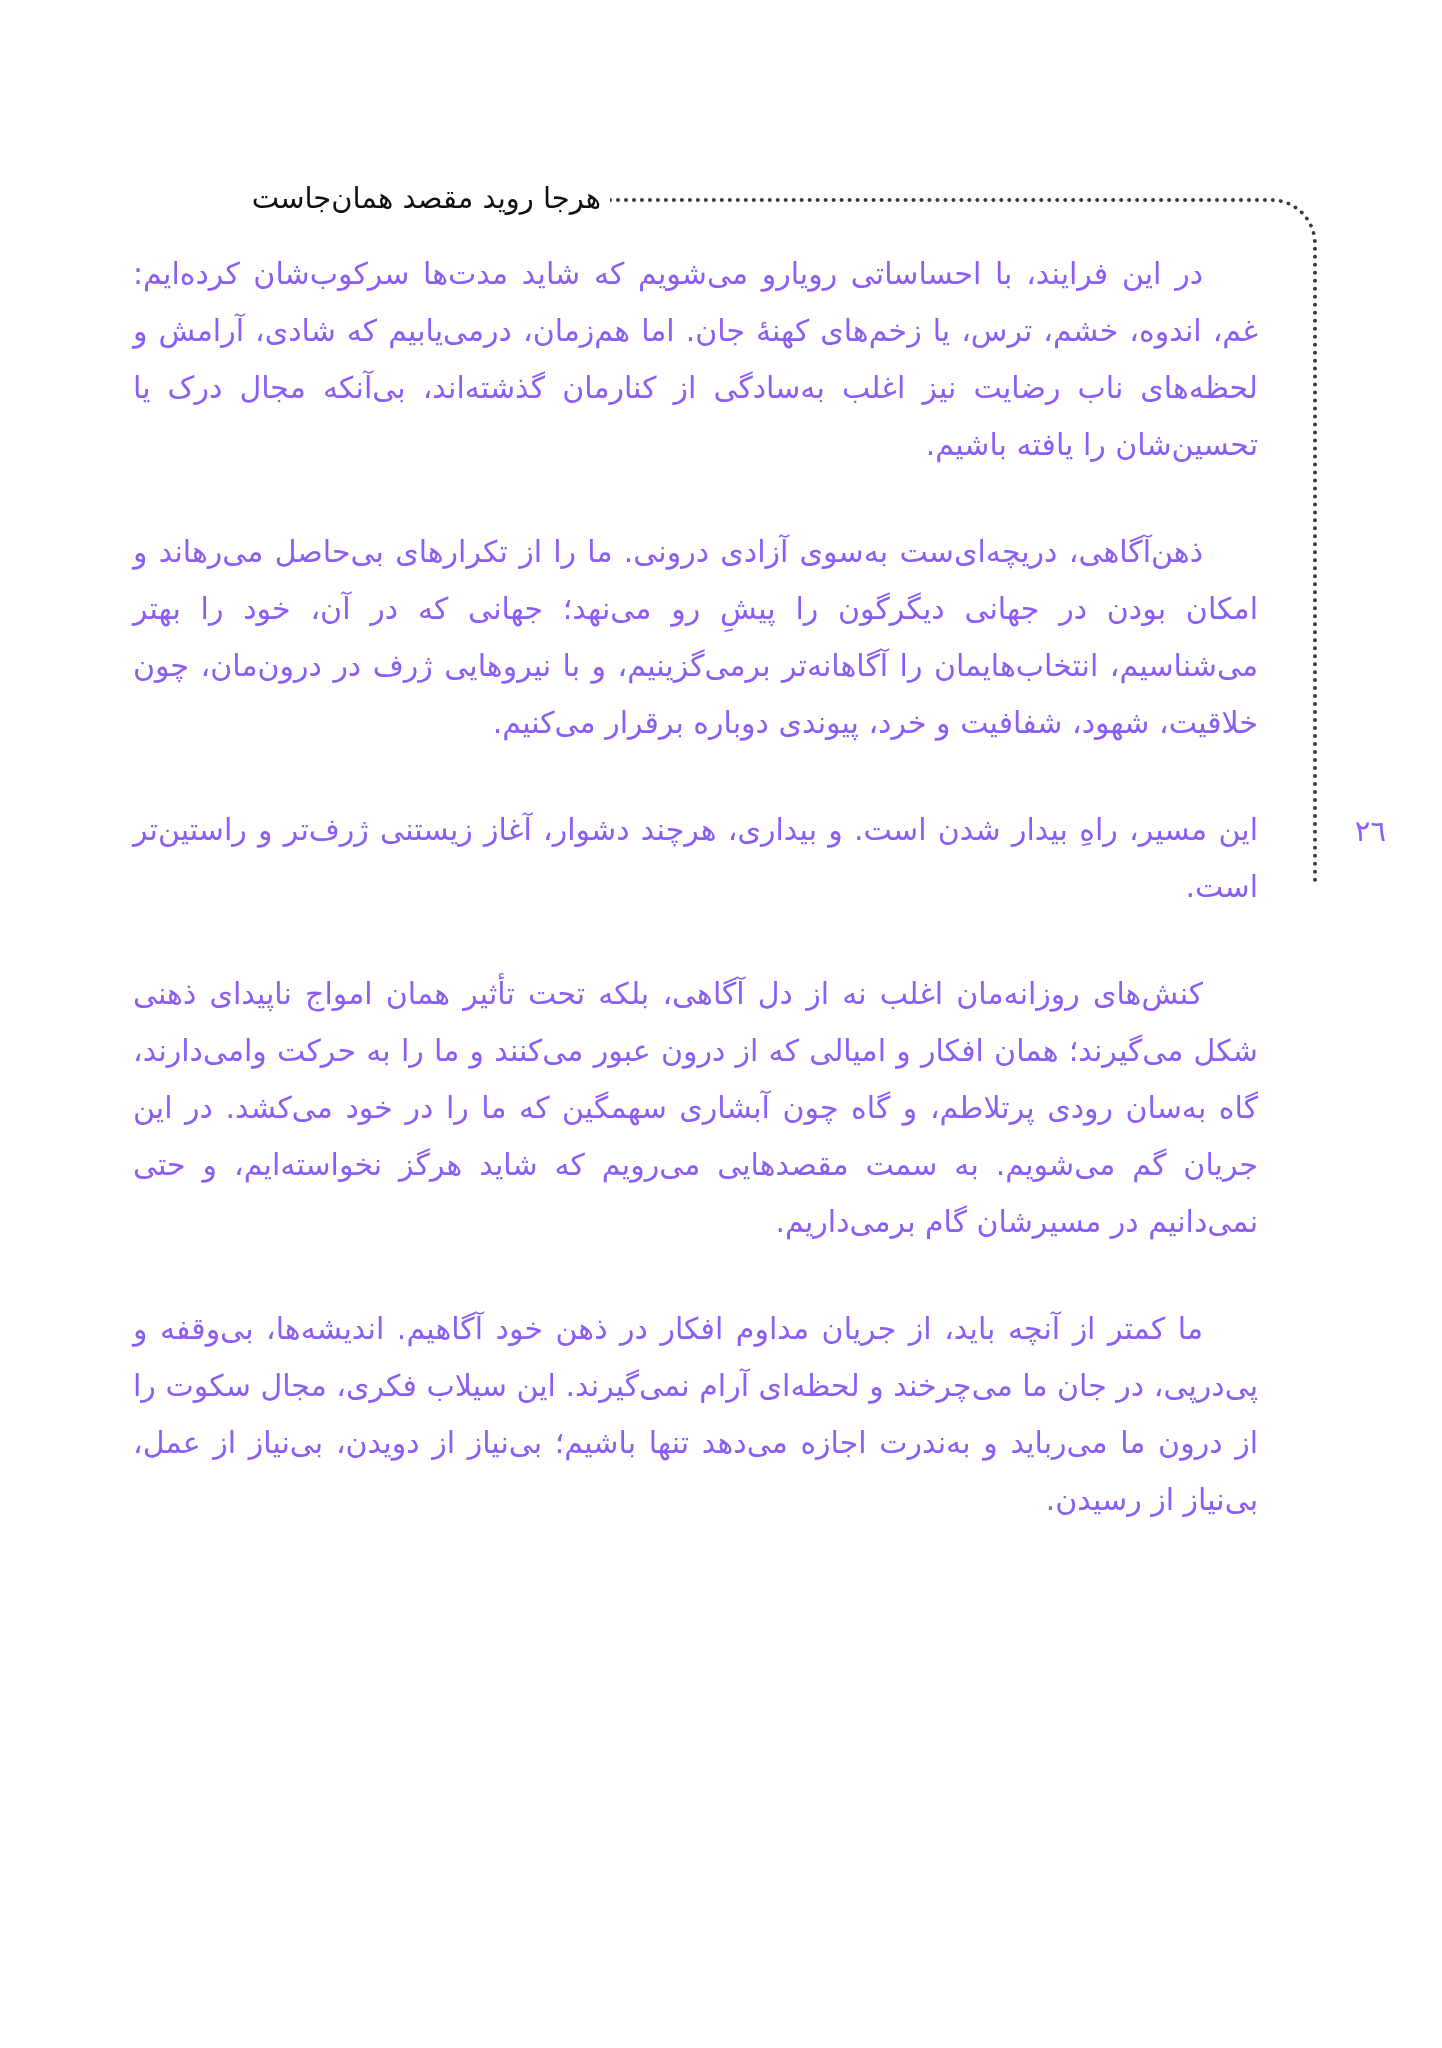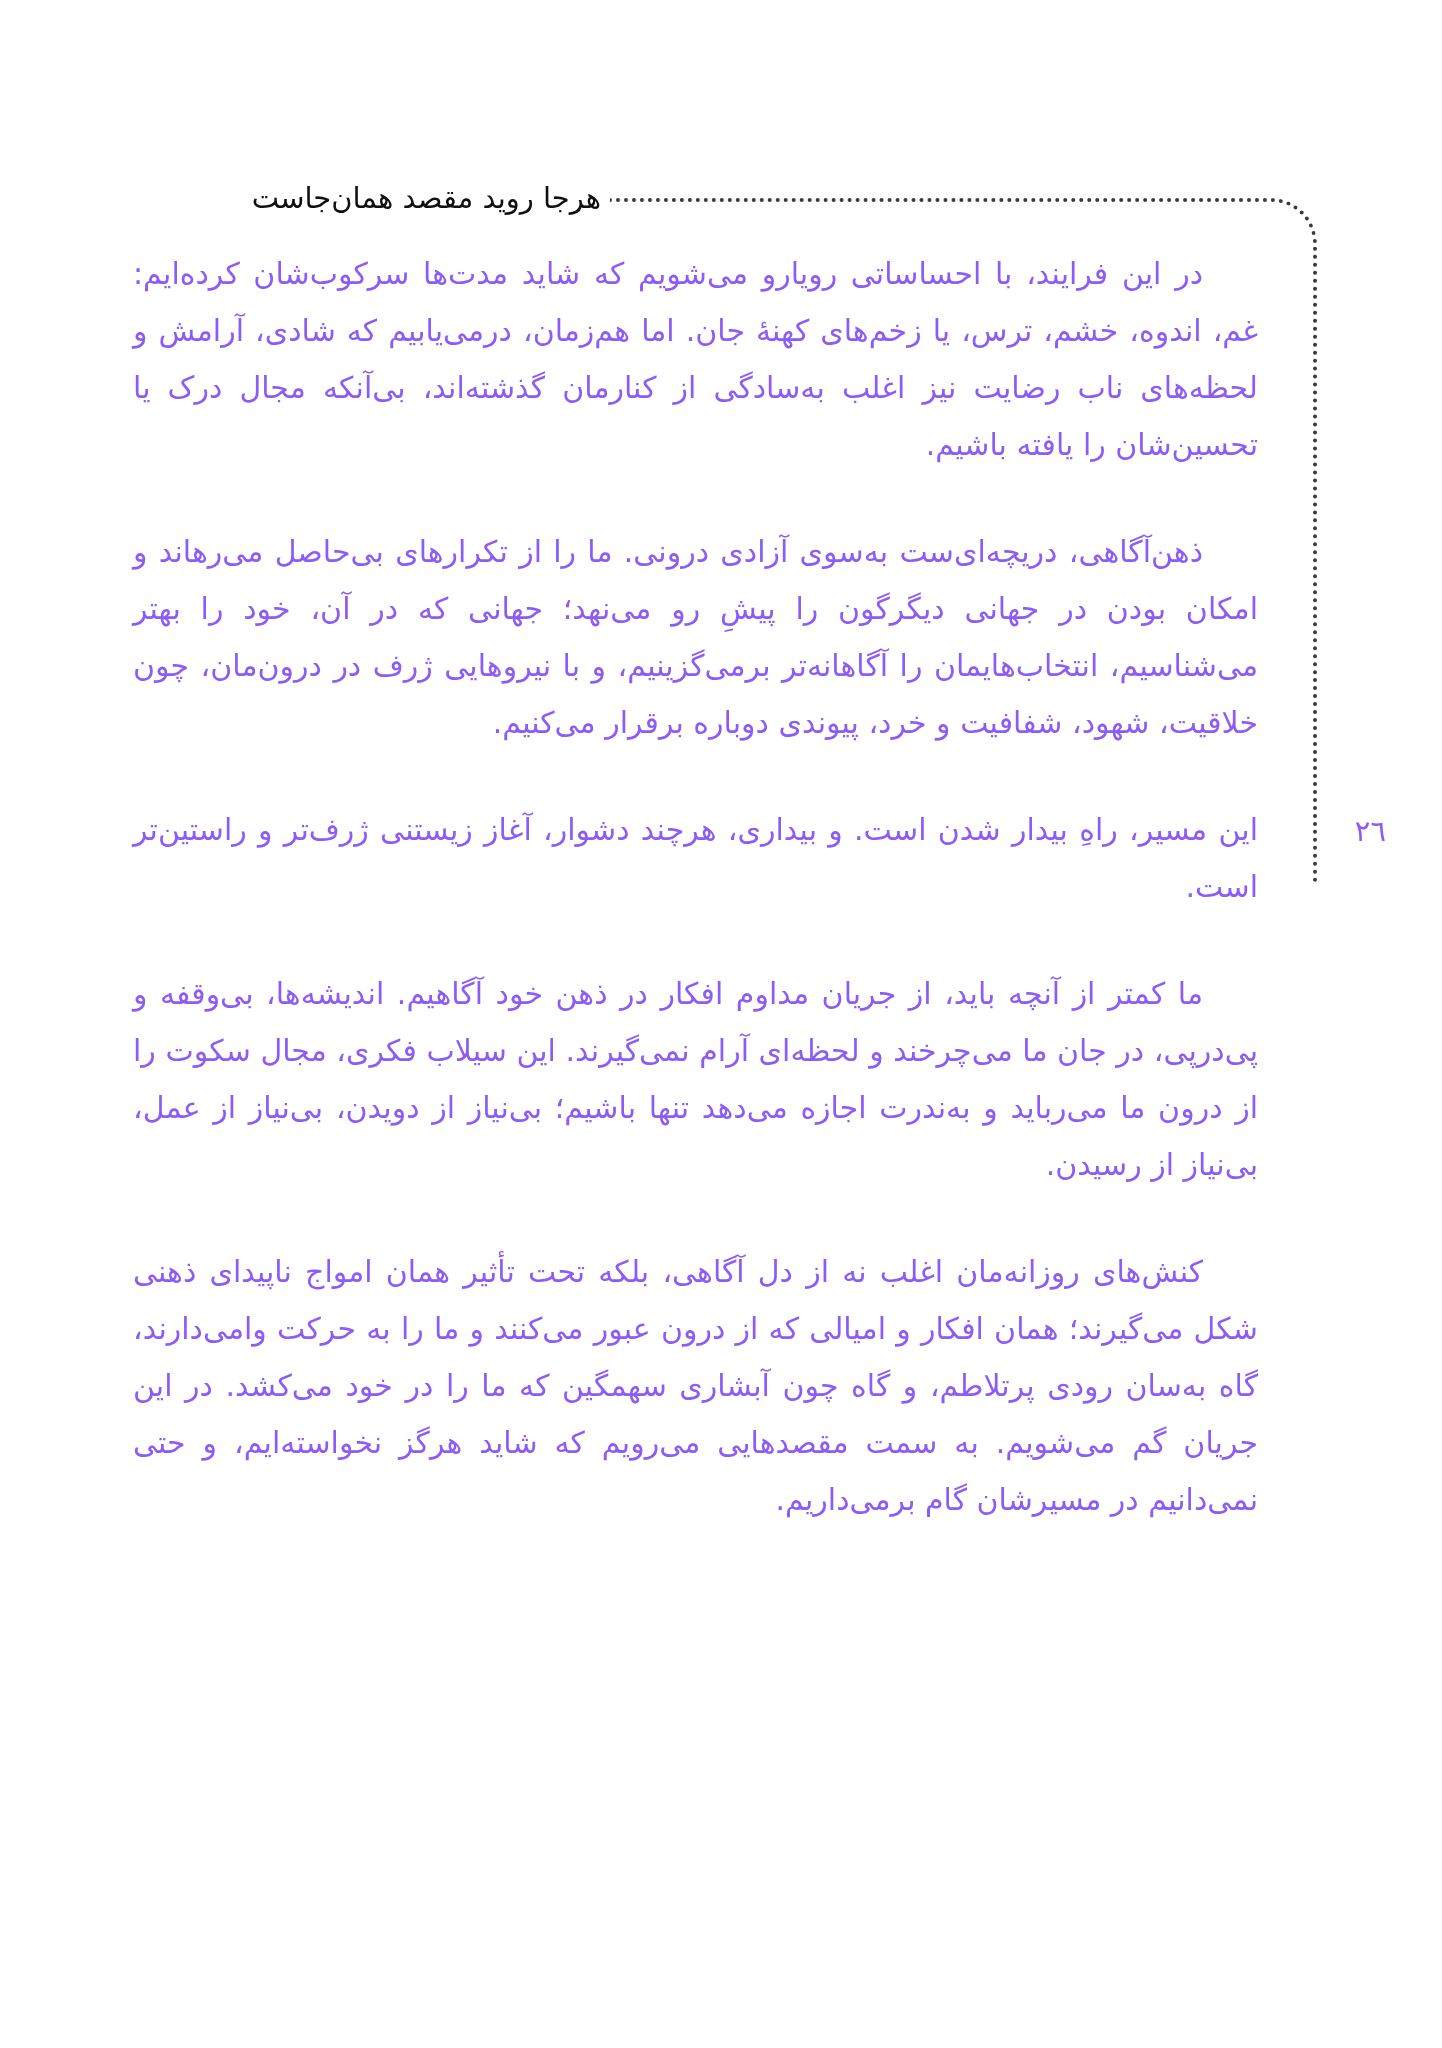--- a/index.html
+++ b/index.html
@@ -112,23 +112,23 @@
 
     <p>در این فرایند، با احساساتی رویارو می‌شویم که شاید مدت‌ها سرکوب‌شان کرده‌ایم: غم، اندوه، خشم، ترس، یا زخم‌های کهنهٔ جان. اما هم‌زمان، درمی‌یابیم که شادی، آرامش و لحظه‌های ناب رضایت نیز اغلب به‌سادگی از کنارمان گذشته‌اند، بی‌آنکه مجال درک یا تحسین‌شان را یافته باشیم.</p>
 
     <p>ذهن‌آگاهی، دریچه‌ای‌ست به‌سوی آزادی درونی. ما را از تکرارهای بی‌حاصل می‌رهاند و امکان بودن در جهانی دیگرگون را پیشِ رو می‌نهد؛ جهانی که در آن، خود را بهتر می‌شناسیم، انتخاب‌هایمان را آگاهانه‌تر برمی‌گزینیم، و با نیروهایی ژرف در درون‌مان، چون خلاقیت، شهود، شفافیت و خرد، پیوندی دوباره برقرار می‌کنیم.</p>
 
     <div class="para-row">
       <span class="margin-num">٢٦</span>
       <p>این مسیر، راهِ بیدار شدن است. و بیداری، هرچند دشوار، آغاز زیستنی ژرف‌تر و راستین‌تر است.</p>
     </div>
 
+    <p>کنش‌های روزانه‌مان اغلب نه از دل آگاهی، بلکه تحت تأثیر همان امواج ناپیدای ذهنی شکل می‌گیرند؛ همان افکار و امیالی که از درون عبور می‌کنند و ما را به حرکت وامی‌دارند، گاه به‌سان رودی پرتلاطم، و گاه چون آبشاری سهمگین که ما را در خود می‌کشد. در این جریان گم می‌شویم. به سمت مقصدهایی می‌رویم که شاید هرگز نخواسته‌ایم، و حتی نمی‌دانیم در مسیرشان گام برمی‌داریم.</p>
+
     <p>ما کمتر از آنچه باید، از جریان مداوم افکار در ذهن خود آگاهیم. اندیشه‌ها، بی‌وقفه و پی‌درپی، در جان ما می‌چرخند و لحظه‌ای آرام نمی‌گیرند. این سیلاب فکری، مجال سکوت را از درون ما می‌رباید و به‌ندرت اجازه می‌دهد تنها باشیم؛ بی‌نیاز از دویدن، بی‌نیاز از عمل، بی‌نیاز از رسیدن.</p>
-
-    <p>کنش‌های روزانه‌مان اغلب نه از دل آگاهی، بلکه تحت تأثیر همان امواج ناپیدای ذهنی شکل می‌گیرند؛ همان افکار و امیالی که از درون عبور می‌کنند و ما را به حرکت وامی‌دارند، گاه به‌سان رودی پرتلاطم، و گاه چون آبشاری سهمگین که ما را در خود می‌کشد. در این جریان گم می‌شویم. به سمت مقصدهایی می‌رویم که شاید هرگز نخواسته‌ایم، و حتی نمی‌دانیم در مسیرشان گام برمی‌داریم.</p>
 
   </div>
 
   <div class="footer-rule left"></div>
   <div class="footer-rule right"></div>
 
 
 </div>
 
 </body></html>

